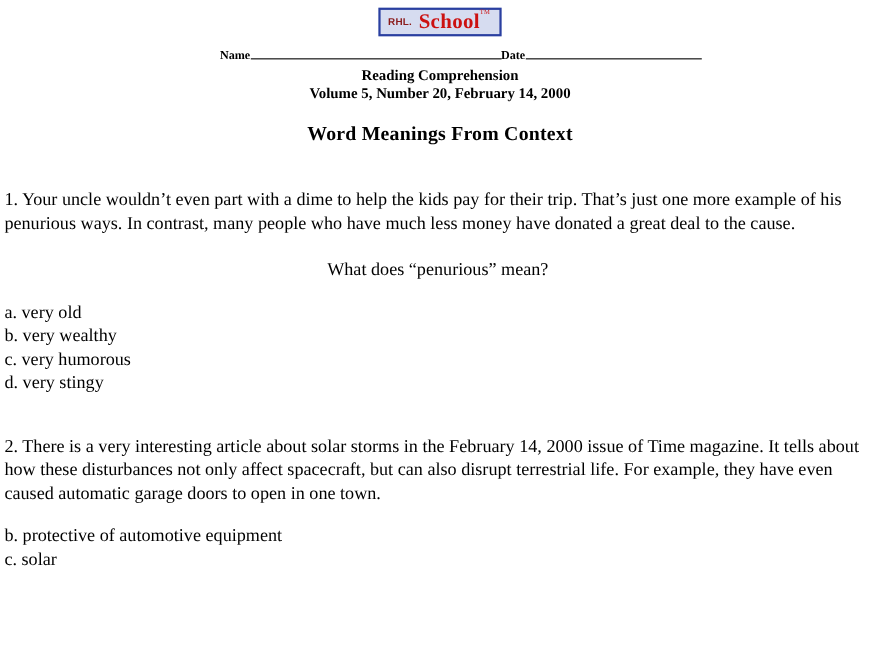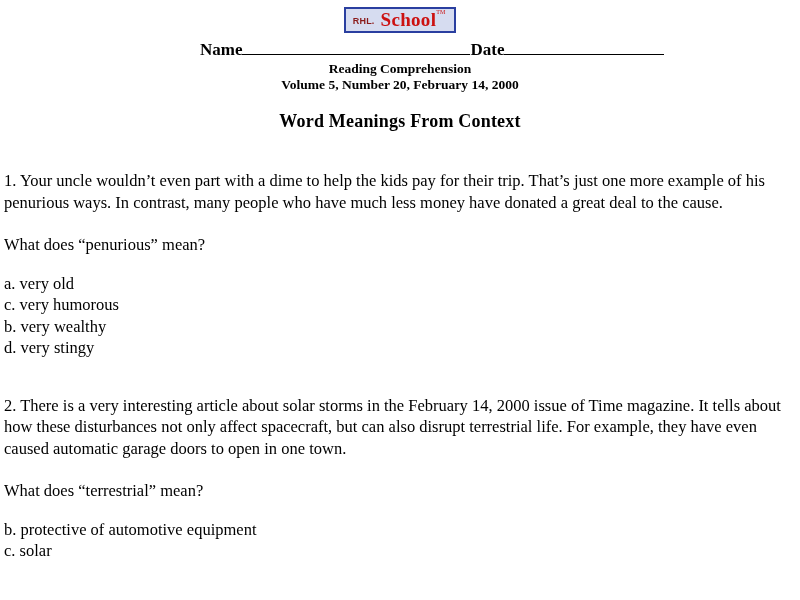--- a/index.html
+++ b/index.html
@@ -69,21 +69,21 @@
     position: relative;
     margin: 7px 0 0 0;
     padding: 0 0 0 200px;
     height: 19px;
     font-size: 14.5px;
     font-weight: bold;
     white-space: nowrap;
   }
   .nd-label {
     font-weight: bold;
-    font-size: 17px;
+    font-size: 11px;
   }
   .nd-rule {
     display: inline-block;
     border-bottom: 1px solid #000;
     height: 13px;
     vertical-align: baseline;
   }
   .nd-rule.name-rule { width: 228px; }
   .nd-rule.date-rule { width: 160px; }
 
@@ -116,20 +116,21 @@
     line-height: 21.5px;
     text-align: left;
     margin: 0;
   }
   .passage b { font-weight: normal; }
 
   .prompt {
     font-size: 16.5px;
     line-height: 21.5px;
     margin: 21px 0 0 0;
+    text-align: center;
   }
   .choices {
     margin: 17px 0 0 0;
     font-size: 16.5px;
     line-height: 21.5px;
   }
   .choice { white-space: nowrap; }
 
   .q-block + .q-block { margin-top: 36px; }
 </style>
@@ -155,29 +156,28 @@
 
   <div class="worksheet-title">Word Meanings From Context</div>
 
   <div class="content">
 
     <div class="q-block">
       <p class="passage"><span>1. Your uncle wouldn’t even part with a dime to help the kids pay for their trip. That’s just one more example of his </span><b>penurious</b><span> ways. In contrast, many people who have much less money have donated a great deal to the cause.</span></p>
       <p class="prompt">What does “penurious” mean?</p>
       <div class="choices">
         <div class="choice">a. very old</div>
+        <div class="choice">b. very wealthy</div>
         <div class="choice">c. very humorous</div>
-        <div class="choice">b. very wealthy</div>
         <div class="choice">d. very stingy</div>
       </div>
     </div>
 
     <div class="q-block">
       <p class="passage"><span>2. There is a very interesting article about solar storms in the February 14, 2000 issue of Time magazine. It tells about how these disturbances not only affect spacecraft, but can also disrupt </span><b>terrestrial</b><span> life. For example, they have even caused automatic garage doors to open in one town.</span></p>
-      <p class="prompt">What does “terrestrial” mean?</p>
       <div class="choices">
         <div class="choice">b. protective of automotive equipment</div>
         <div class="choice">c. solar</div>
       </div>
     </div>
 
   </div>
 </div>
 
 </body></html>

